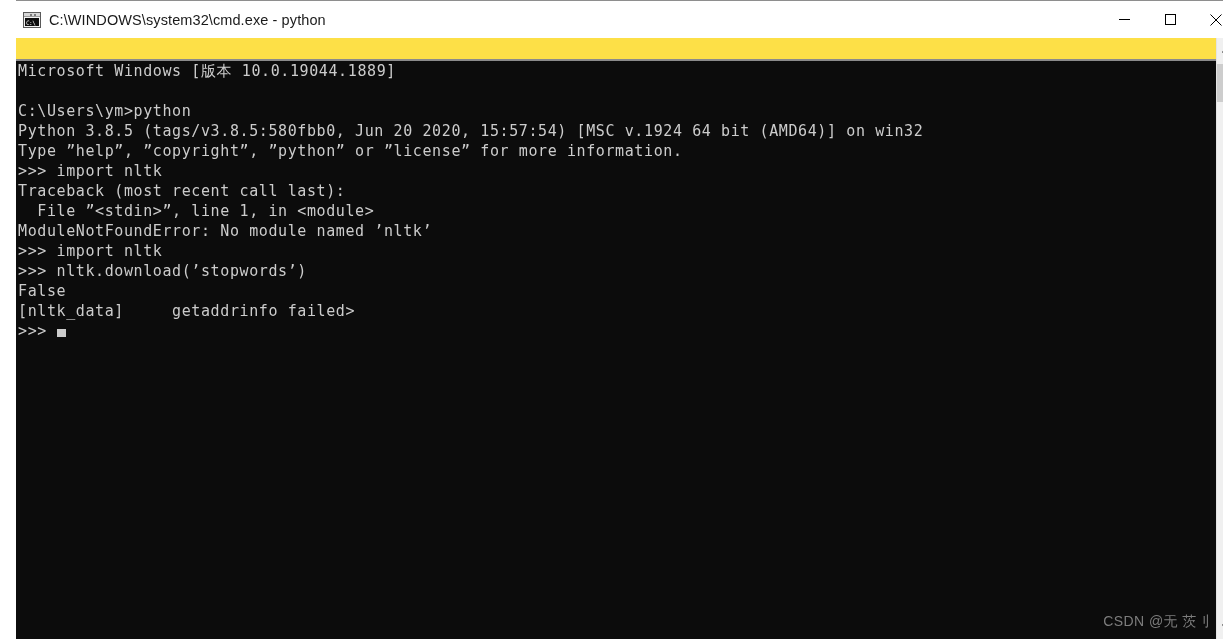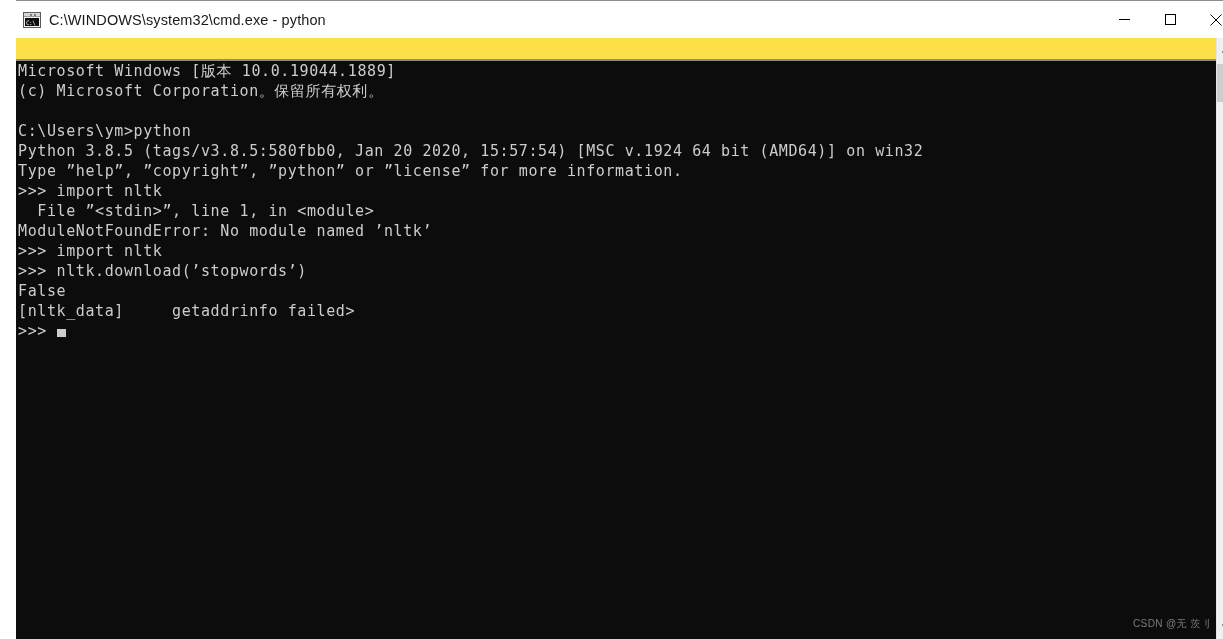--- a/index.html
+++ b/index.html
@@ -211,21 +211,21 @@
     bottom: 24px;
     background: #f0f0f0;
   }
 
   
   .watermark {
     position: absolute;
     right: 28px;
     bottom: 8px;
     font-family: "Liberation Sans", sans-serif;
-    font-size: 10px;
+    font-size: 14px;
     color: #7d7d7d;
     white-space: nowrap;
     letter-spacing: 0.4px;
     z-index: 2;
   }
 </style>
 </head>
 <body>
 
 <div class="window">
@@ -256,26 +256,26 @@
           <line x1="11.5" y1="0.5" x2="0.5" y2="11.5" stroke="#000000" stroke-width="1"></line>
         </svg>
       </div>
     </div>
   </div>
 
   <div class="console">
     <div class="console-top-edge"></div>
     <div class="screen">
       <div class="line">Microsoft Windows [版本 10.0.19044.1889]</div>
-      <div class="line">(c) Microsoft Corporation。保留所有权利。</div>
       <div class="line blank"></div>
       <div class="line">C:\Users\ym&gt;python</div>
-      <div class="line">Python 3.8.5 (tags/v3.8.5:580fbb0, Jan 20 2020, 15:57:54) [MSC v.1924 64 bit (AMD64)] on win32</div>
+      <div class="line">Python 3.8.5 (tags/v3.8.5:580fbb0, Jun 20 2020, 15:57:54) [MSC v.1924 64 bit (AMD64)] on win32</div>
       <div class="line">Type ”help”, ”copyright”, ”python” or ”license” for more information.</div>
       <div class="line">&gt;&gt;&gt; import nltk</div>
+      <div class="line">Traceback (most recent call last):</div>
       <div class="line">  File ”&lt;stdin&gt;”, line 1, in &lt;module&gt;</div>
       <div class="line">ModuleNotFoundError: No module named ’nltk’</div>
       <div class="line">&gt;&gt;&gt; import nltk</div>
       <div class="line">&gt;&gt;&gt; nltk.download(’stopwords’)</div>
       <div class="line">False</div>
       <div class="line">[nltk_data]     getaddrinfo failed&gt;</div>
       <div class="line cursor-line"><span>&gt;&gt;&gt; </span><span class="cursor-block"></span></div>
     </div>
   </div>
 

